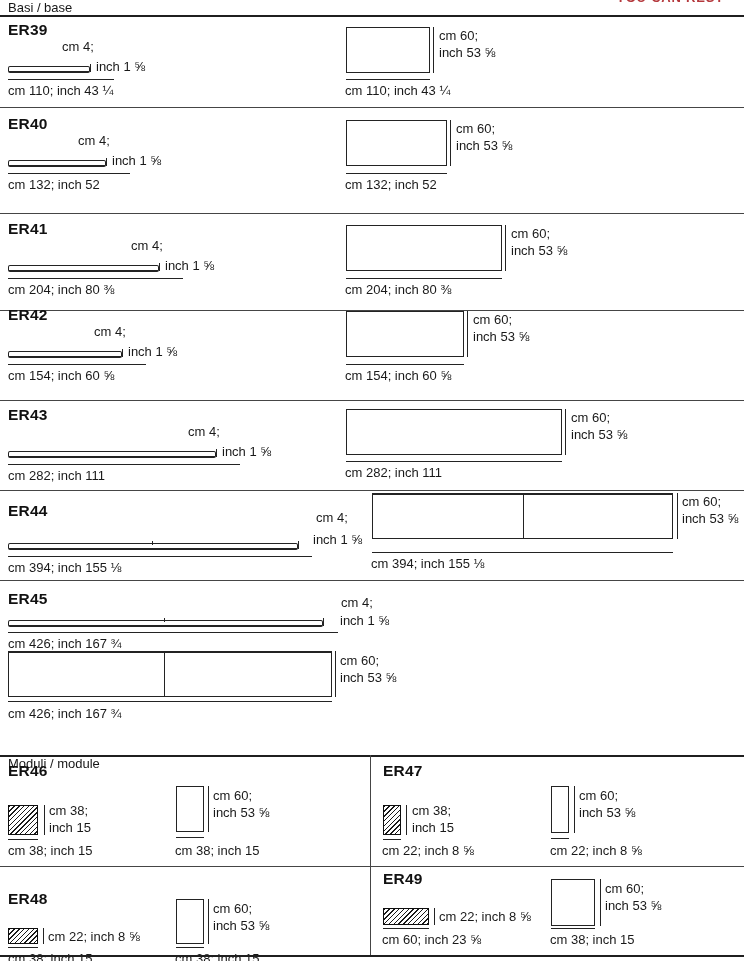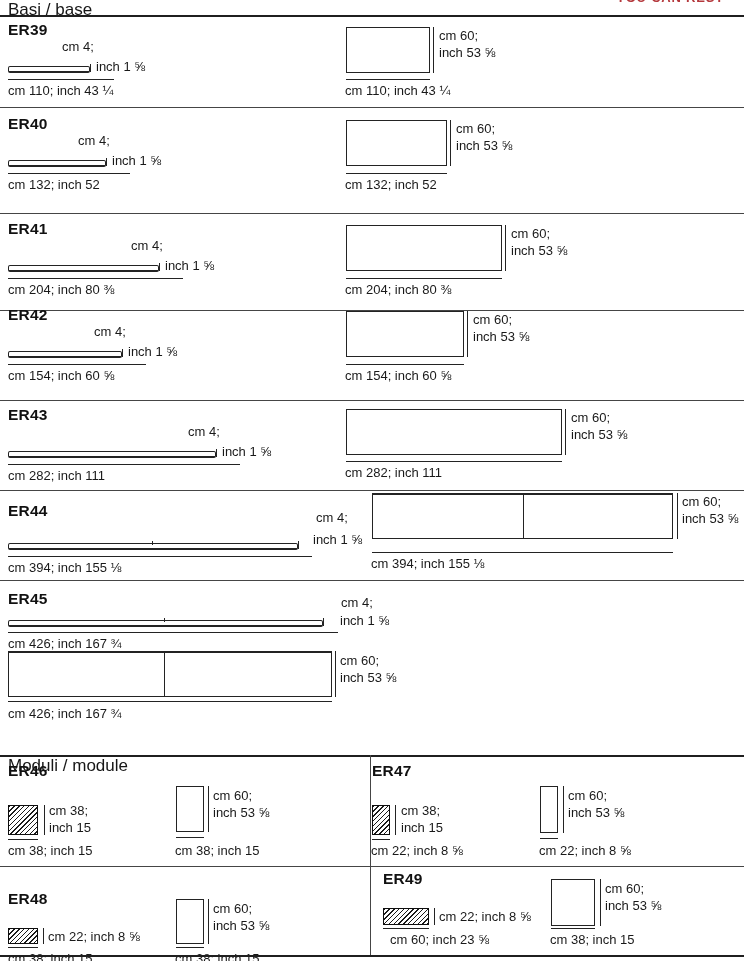--- a/index.html
+++ b/index.html
@@ -1,18 +1,18 @@
 <!DOCTYPE html>
 <html><head>
 <meta charset="utf-8">
 <style>
   html,body{margin:0;padding:0;background:#fff;}
   .page{position:relative;width:744px;height:961px;background:#fff;overflow:hidden;
         font-family:"Liberation Sans","DejaVu Sans",sans-serif;color:#1b1b1b;}
-  .sect{position:absolute;font-size:17px;color:#161616;white-space:nowrap;}
+  .sect{position:absolute;font-size:13px;color:#161616;white-space:nowrap;}
   .c{position:absolute;font-size:15.5px;font-weight:700;letter-spacing:.2px;color:#111;white-space:nowrap;}
   .d{position:absolute;font-size:13px;line-height:1.25;color:#191919;white-space:nowrap;}
   .b{position:absolute;height:4px;border:1px solid #232323;border-bottom-width:2px;border-radius:2px;background:#fff;}
   .r{position:absolute;border:1px solid #232323;background:#fff;box-sizing:border-box;}
   .r.th{border-top-width:2px;}
   .v{position:absolute;width:1px;background:#232323;}
   .h{position:absolute;height:1px;background:#232323;}
   .h1line{position:absolute;left:0;width:744px;height:1px;background:#454545;}
   .h2line{position:absolute;left:0;width:744px;height:2px;background:#1f1f1f;}
   .vdiv{position:absolute;width:1px;background:#454545;}
@@ -171,21 +171,21 @@
     <div class="h" style="left:8px;top:84px;width:30px"></div>
     <div class="d" style="left:8px;top:88px">cm 38; inch 15</div>
     <div class="r" style="left:176px;top:31px;width:28px;height:46px"></div>
     <div class="v" style="left:208px;top:31px;height:46px"></div>
     <div class="d" style="left:213px;top:33px">cm 60;</div>
     <div class="d" style="left:213px;top:50px">inch 53 ⅝</div>
     <div class="h" style="left:176px;top:82px;width:28px"></div>
     <div class="d" style="left:175px;top:88px">cm 38; inch 15</div>
   </div>
 
-  <div class="cell" style="top:755px;left:360px;width:373px;height:111px">
+  <div class="cell" style="top:755px;left:371px;width:373px;height:111px">
     <div class="c" style="left:12px;top:7px">ER47</div>
     <div class="hatch" style="left:12px;top:50px;width:18px;height:30px"></div>
     <div class="v" style="left:35px;top:50px;height:30px"></div>
     <div class="d" style="left:41px;top:48px">cm 38;</div>
     <div class="d" style="left:41px;top:65px">inch 15</div>
     <div class="h" style="left:12px;top:84px;width:18px"></div>
     <div class="d" style="left:11px;top:88px">cm 22; inch 8 ⅝</div>
     <div class="r" style="left:180px;top:31px;width:18px;height:47px"></div>
     <div class="v" style="left:203px;top:31px;height:47px"></div>
     <div class="d" style="left:208px;top:33px">cm 60;</div>
@@ -210,21 +210,21 @@
     <div class="h" style="left:176px;top:61px;width:28px"></div>
     <div class="d" style="left:175px;top:65px">cm 38; inch 15</div>
   </div>
 
   <div class="cell" style="top:866px;left:371px;width:373px;height:92px">
     <div class="c" style="left:12px;top:4px">ER49</div>
     <div class="hatch" style="left:12px;top:42px;width:46px;height:17px"></div>
     <div class="v" style="left:63px;top:42px;height:17px"></div>
     <div class="d" style="left:68px;top:43px">cm 22; inch 8 ⅝</div>
     <div class="h" style="left:12px;top:62px;width:46px"></div>
-    <div class="d" style="left:19px;top:66px">cm 60; inch 23 ⅝</div>
+    <div class="d" style="left:11px;top:66px">cm 60; inch 23 ⅝</div>
     <div class="r" style="left:180px;top:13px;width:44px;height:47px"></div>
     <div class="v" style="left:229px;top:13px;height:47px"></div>
     <div class="d" style="left:234px;top:15px">cm 60;</div>
     <div class="d" style="left:234px;top:32px">inch 53 ⅝</div>
     <div class="h" style="left:180px;top:62px;width:44px"></div>
     <div class="d" style="left:179px;top:66px">cm 38; inch 15</div>
   </div>
 
   <div class="h2line" style="top:955px"></div>
 

